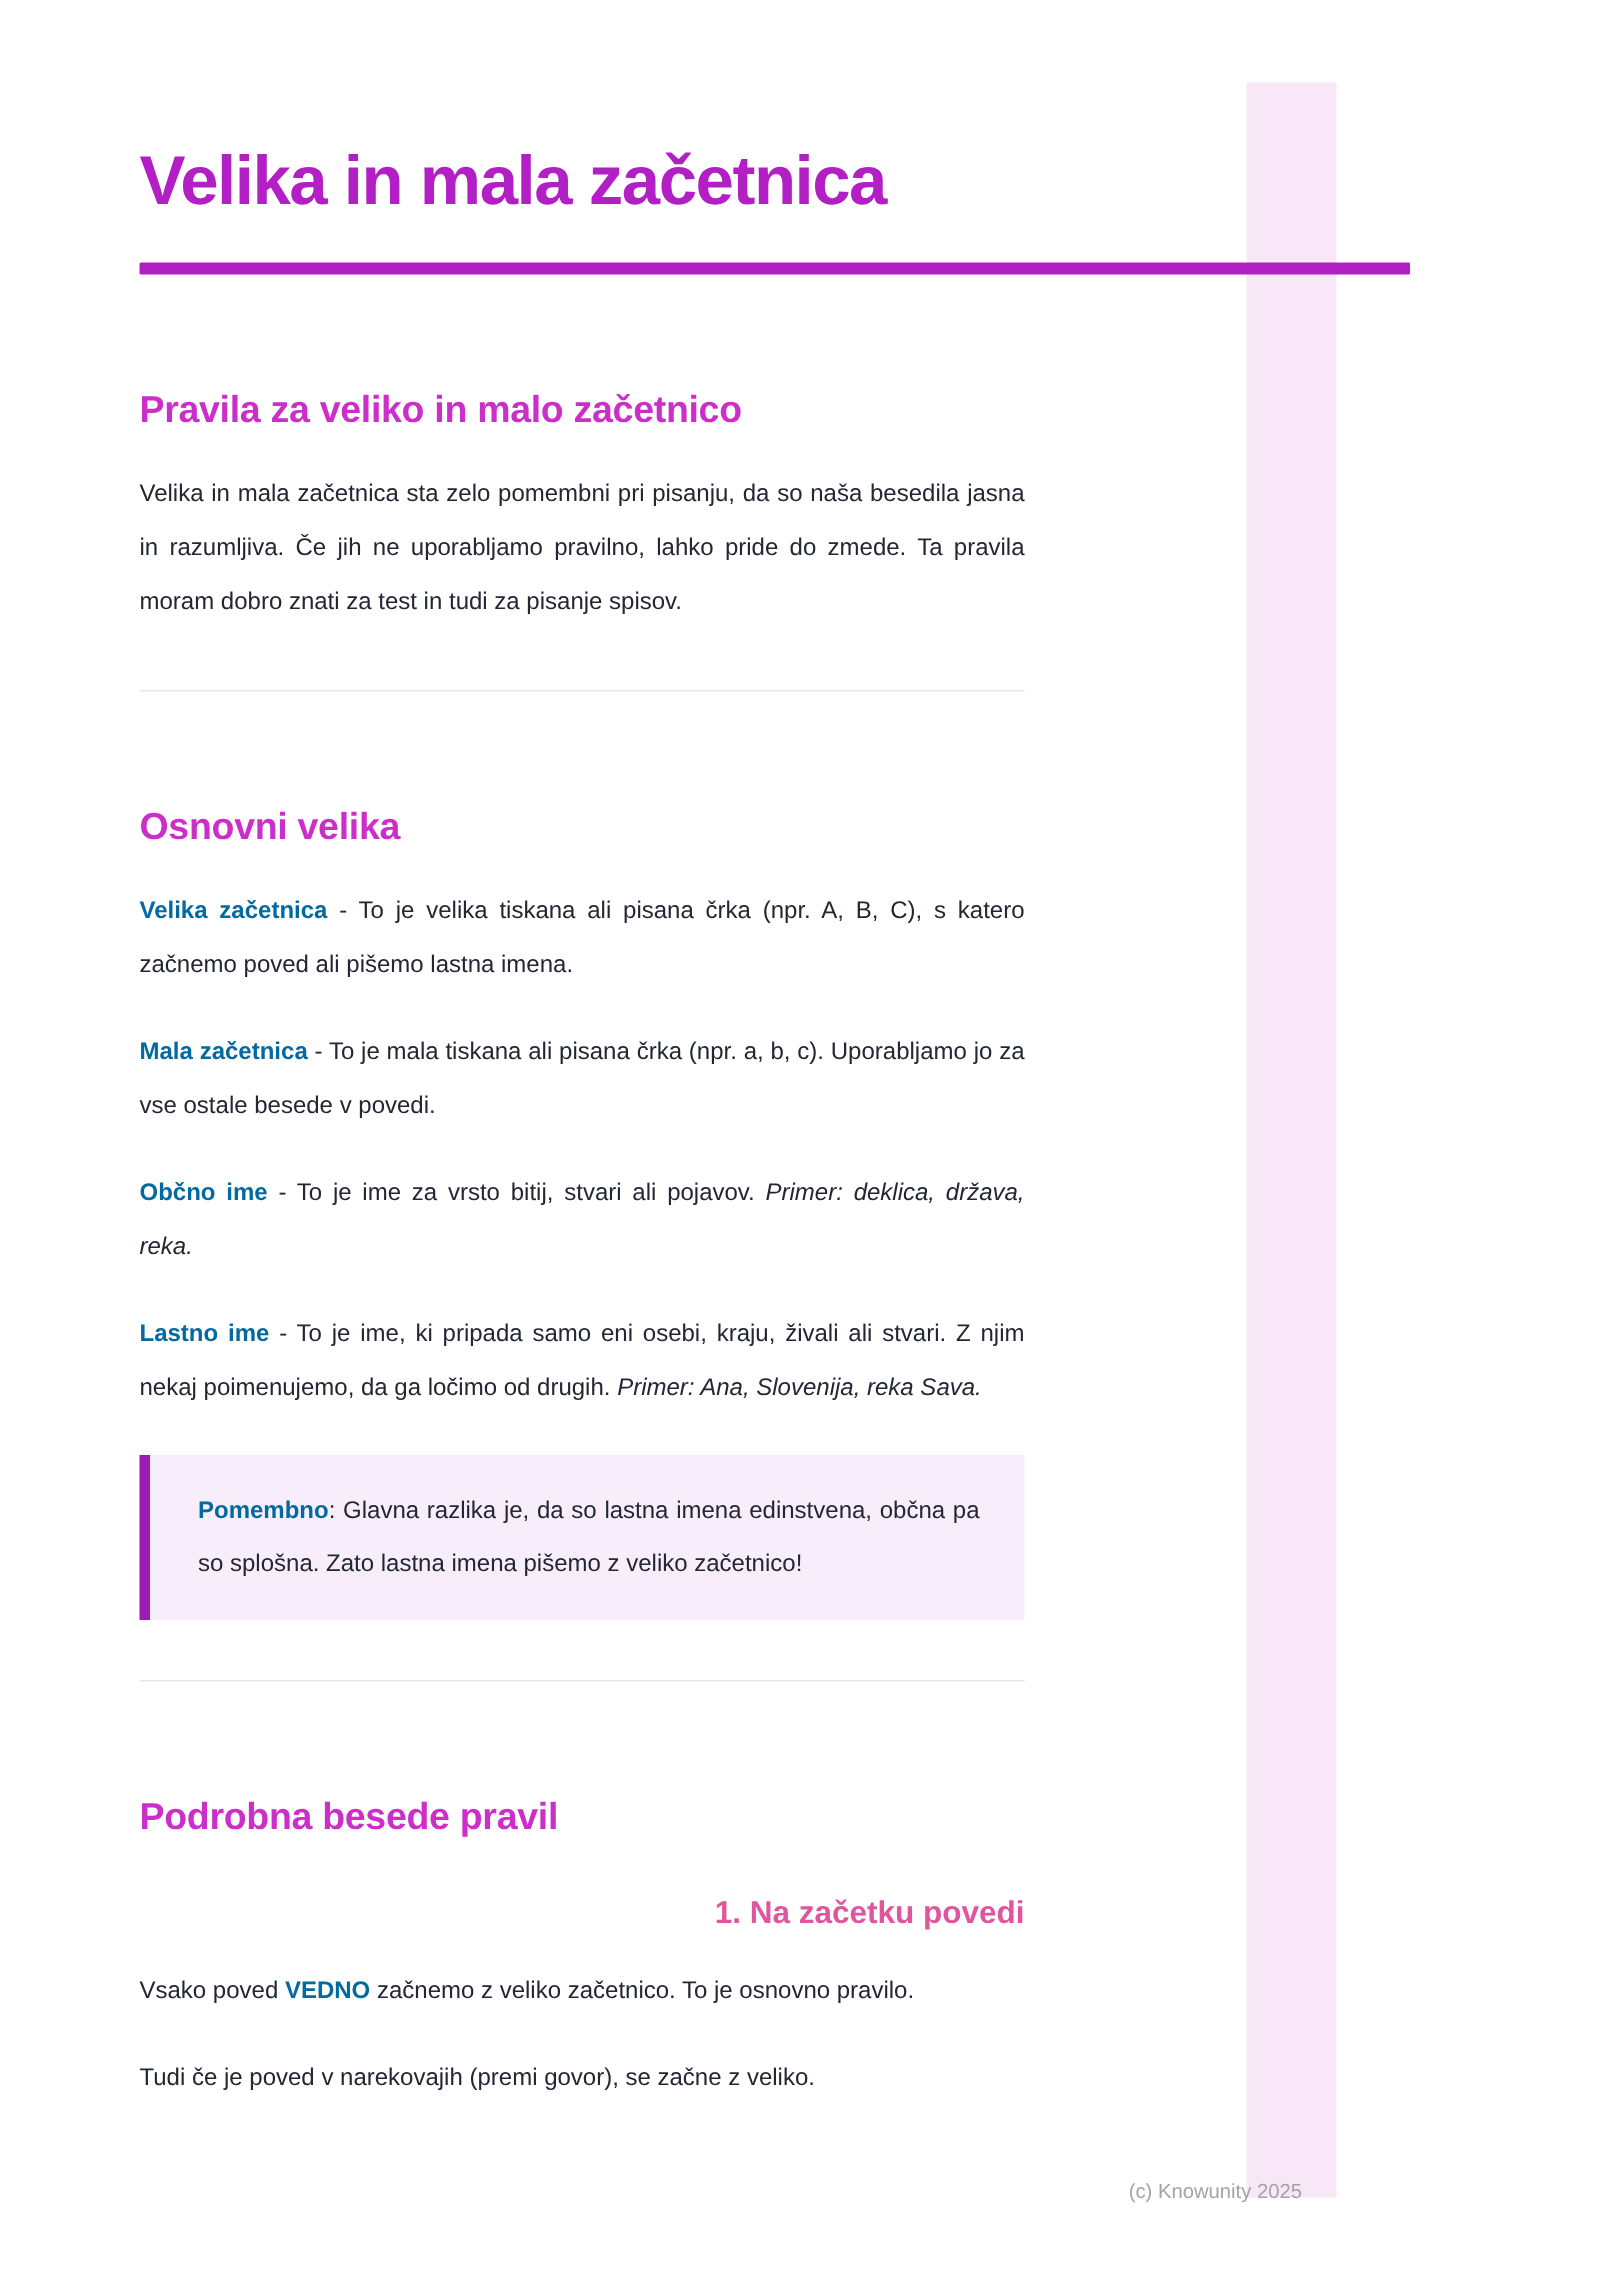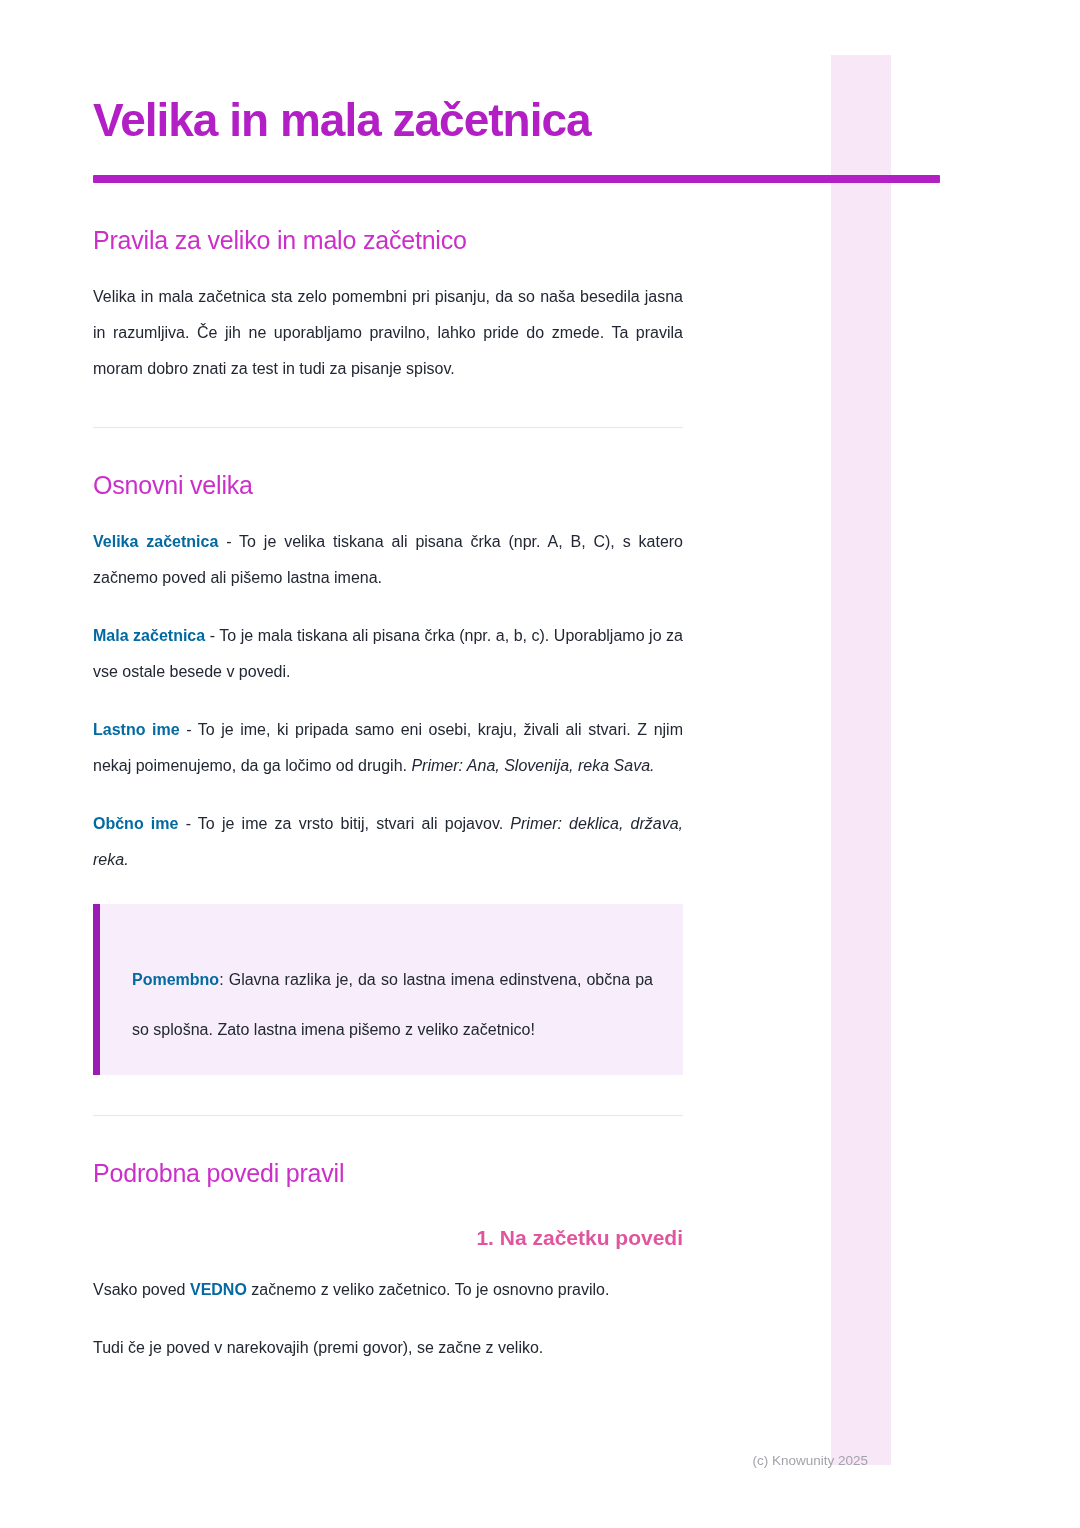--- a/index.html
+++ b/index.html
@@ -36,23 +36,23 @@
   .title-rule {
     width:847px;
     height:8px;
     margin-top:28px;
     background:var(--c-title, #b21fc4);
     border-radius:1px;
   }
 
   h2.section-heading {
     font-size:25px;
-    font-weight:400;
+    font-weight:700;
     color:var(--c-heading, #cc2fc9);
-    margin-top:43px;
+    margin-top:76px;
     margin-bottom:24px;
     letter-spacing:-0.2px;
   }
   h3.subsection-heading {
     font-size:21px;
     font-weight:700;
     color:var(--c-subheading, #e0559e);
     margin-top:38px;
     margin-bottom:22px;
     text-align:right;
@@ -73,21 +73,21 @@
     border-top:1px solid var(--c-divider, #e6e7ea);
     margin:40px 0 6px 0;
   }
 
   .callout {
     margin-top:26px;
     background:var(--c-callout-bg, #f7edfb);
     border-left:7px solid var(--c-callout-border, #9a1cb5);
     padding:20px 30px 20px 32px;
   }
-  .callout p.body-text { margin-bottom:0; line-height:50px;margin-top:31px; }
+  .callout p.body-text { margin-bottom:0; line-height:35px; }
 
   ul.examples {
     list-style:none;
     margin:4px 0 20px 0;
     padding-left:14px;
   }
   ul.examples li {
     position:relative;
     padding-left:22px;
     font-size:17.5px;
@@ -129,31 +129,31 @@
     <p class="body-text">Velika in mala začetnica sta zelo pomembni pri pisanju, da so naša besedila jasna in razumljiva. Če jih ne uporabljamo pravilno, lahko pride do zmede. Ta pravila moram dobro znati za test in tudi za pisanje spisov.</p>
 
     <hr class="divider">
 
     <h2 class="section-heading">Osnovni velika</h2>
 
     <p class="body-text"><strong>Velika začetnica</strong><span> - To je velika tiskana ali pisana črka (npr. A, B, C), s katero začnemo poved ali pišemo lastna imena.</span><em></em></p>
 
     <p class="body-text"><strong>Mala začetnica</strong><span> - To je mala tiskana ali pisana črka (npr. a, b, c). Uporabljamo jo za vse ostale besede v povedi.</span><em></em></p>
 
+    <p class="body-text"><strong>Občno ime</strong><span> - To je ime za vrsto bitij, stvari ali pojavov. </span><em>Primer: deklica, država, reka.</em></p>
+
     <p class="body-text"><strong>Lastno ime</strong><span> - To je ime, ki pripada samo eni osebi, kraju, živali ali stvari. Z njim nekaj poimenujemo, da ga ločimo od drugih. </span><em>Primer: Ana, Slovenija, reka Sava.</em></p>
-
-    <p class="body-text"><strong>Občno ime</strong><span> - To je ime za vrsto bitij, stvari ali pojavov. </span><em>Primer: deklica, država, reka.</em></p>
 
     <aside class="callout">
       <p class="body-text"><strong>Pomembno</strong><span>: Glavna razlika je, da so lastna imena edinstvena, občna pa so splošna. Zato lastna imena pišemo z veliko začetnico!</span></p>
     </aside>
 
     <hr class="divider">
 
-    <h2 class="section-heading">Podrobna povedi pravil</h2>
+    <h2 class="section-heading">Podrobna besede pravil</h2>
 
     <h3 class="subsection-heading">1. Na začetku povedi</h3>
 
     <p class="body-text"><span>Vsako poved </span><strong>VEDNO</strong><span> začnemo z veliko začetnico. To je osnovno pravilo.</span></p>
 
 
     <p class="body-text">Tudi če je poved v narekovajih (premi govor), se začne z veliko.</p>
 
   </main>
 

